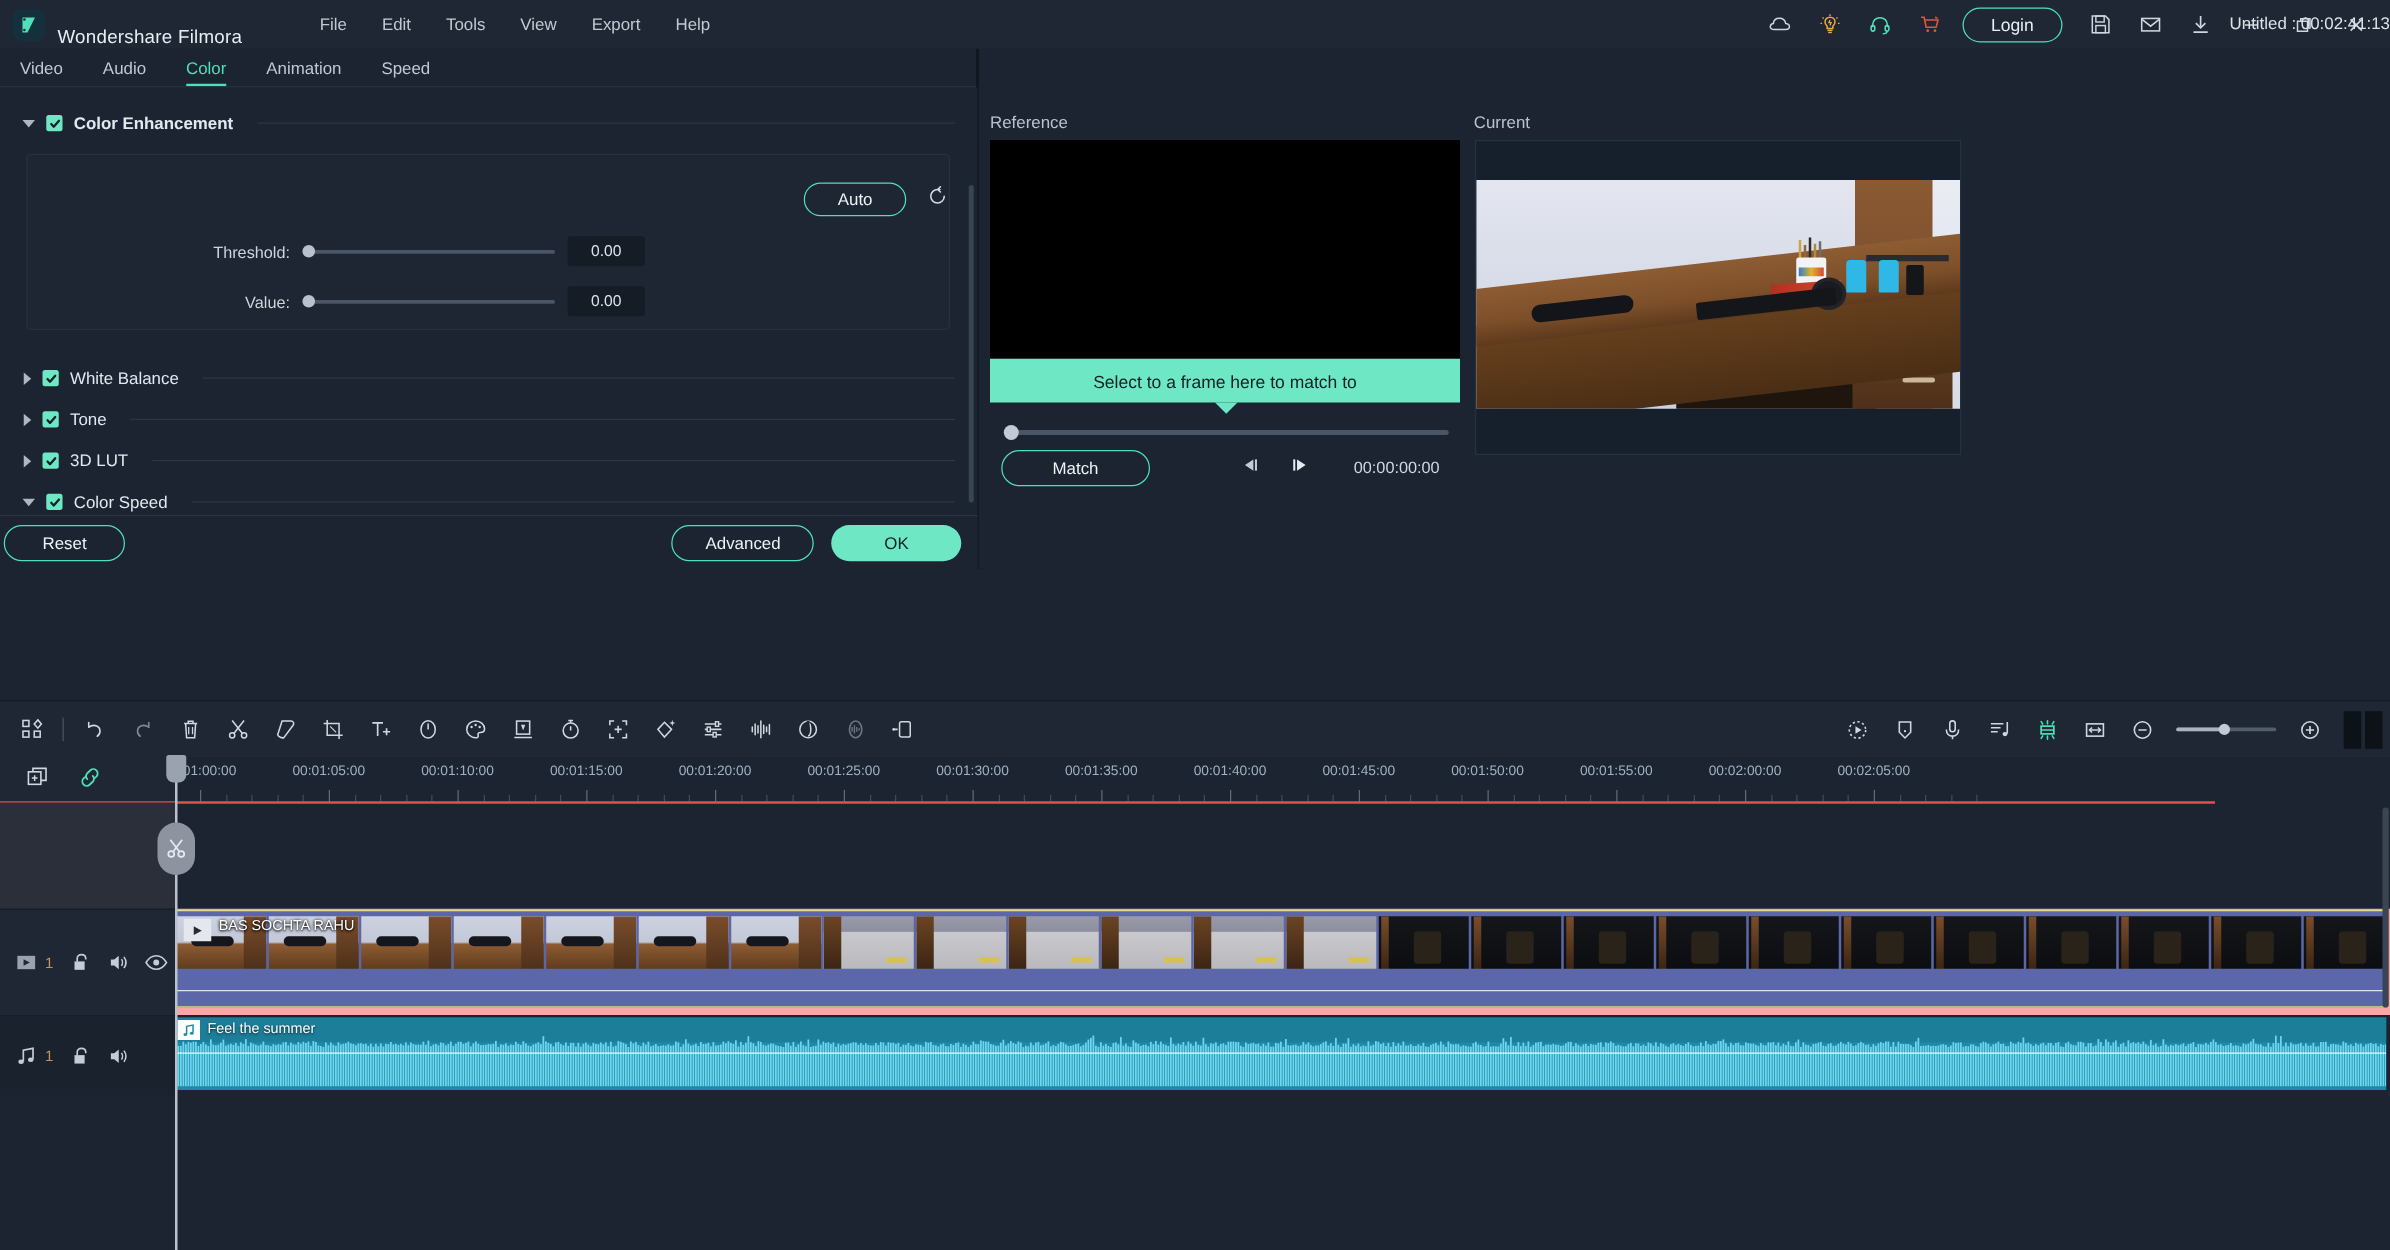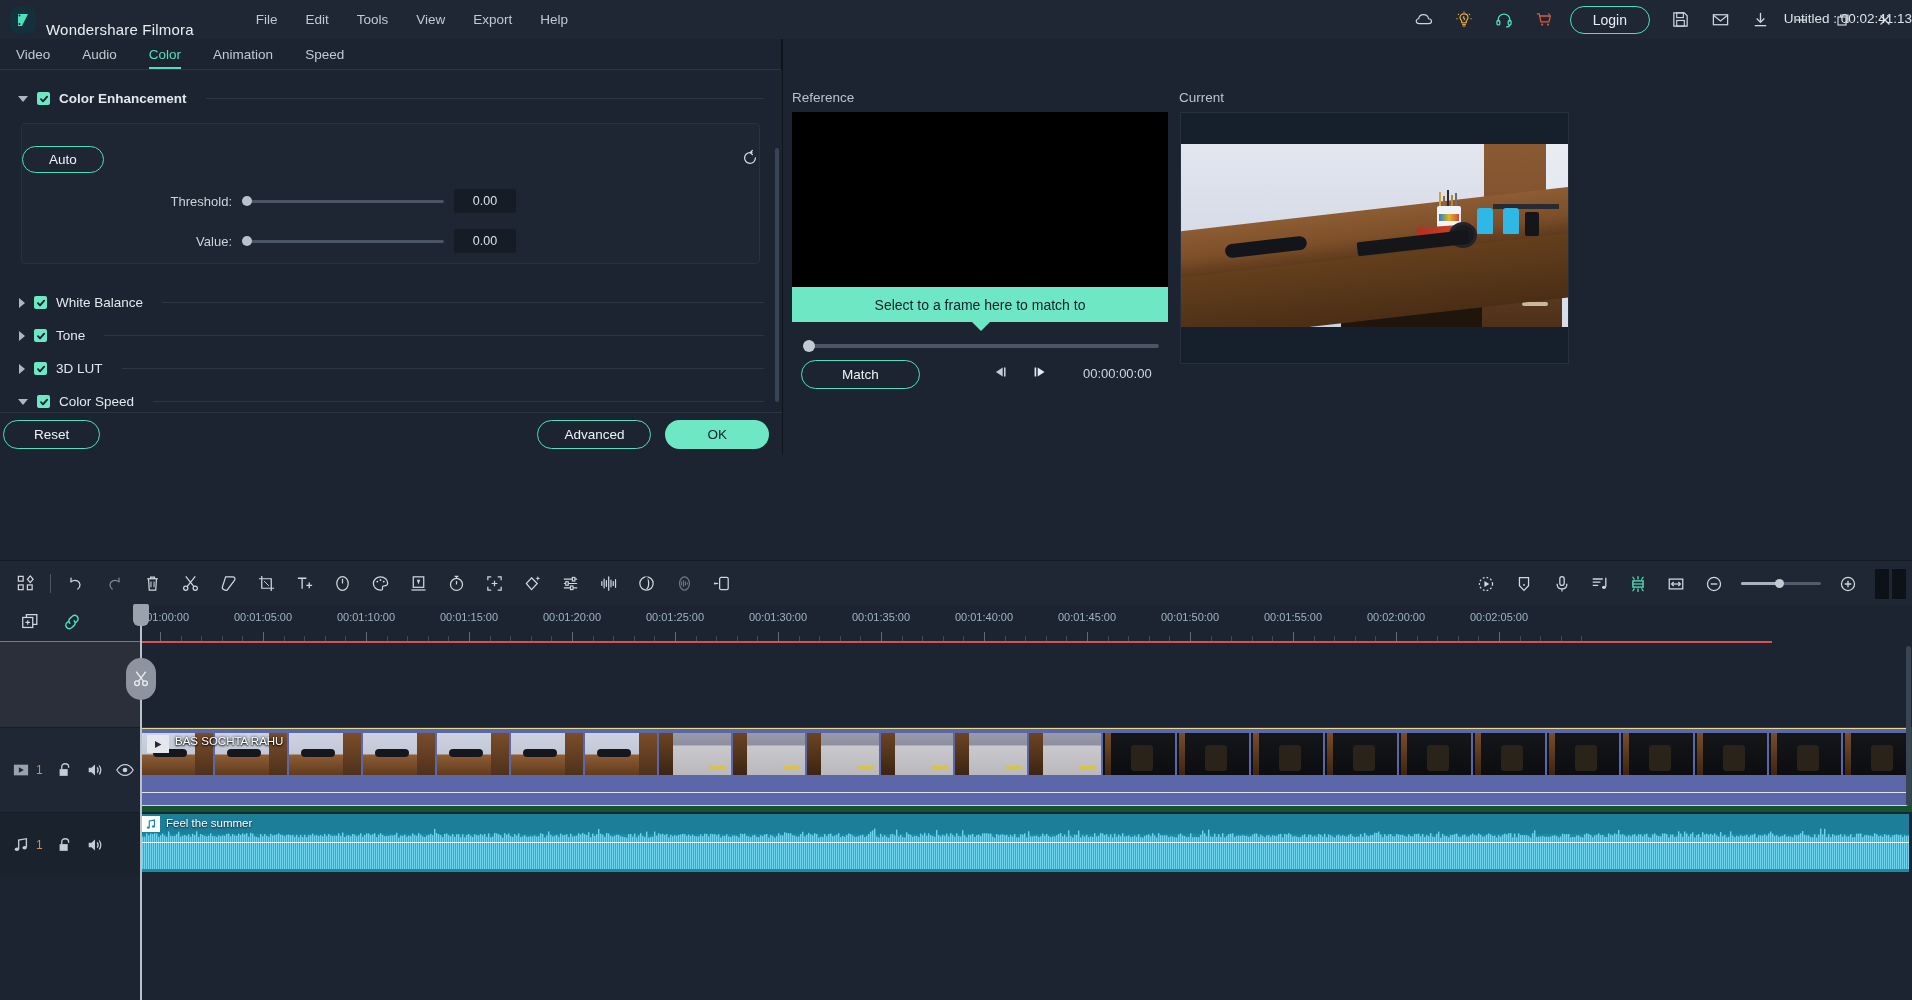--- a/index.html
+++ b/index.html
@@ -89,21 +89,21 @@
   }
   .chk svg { display:block; }
   .sec-label { font-size: 13.5px; color: #e2e8ef; white-space: nowrap; }
   .sec-rule { flex: 1 1 auto; height: 1px; background: #2b3643; margin-left: 10px; }
 
   .ce-box {
     margin: 8px 22px 0 21px; height: 141px;
     background: #20293600; border: 1px solid #28323f; border-radius: 4px;
     background-color: #1d2632;
   }
-  .auto-row { display: flex; align-items: center; justify-content: space-between; gap: 16px; margin-top: 22px; }
+  .auto-row { display: flex; align-items: center; justify-content: flex-end; gap: 16px; margin-top: 22px; }
   .auto-btn {
     border: 1.6px solid #4fe0bb; border-radius: 15px;
     padding: 5px 26px; font-size: 13.5px; color: #eef3f8; cursor: default;
   }
   .reset-ico { cursor: default; }
   .slider-row { display: flex; align-items: center; margin-top: 16px; padding-left: 100px; }
   .sl-label { width: 120px; text-align: right; font-size: 13px; color: #cdd4dc; padding-right: 10px; }
   .sl-track {
     width: 202px; height: 3px; background: #4a5565; border-radius: 2px; position: relative;
   }
@@ -346,21 +346,21 @@
   .track2-head {
     position: absolute; left: 0; top: 170px; width: 140px; height: 64px;
     background: #1a222d; display:flex; align-items:center;
     border-top: 1px solid #161d26;
   }
   .th-ico { width:30px; height:30px; display:flex; align-items:center; justify-content:center; cursor:default; }
   .th-num { font-size:12px; color:#c98f5e; width: 14px; }
 
   .track1-body {
     position: absolute; left: 140px; top: 85px; width: 1772px; height: 85px;
-    background: #14532d;
+    background: #fca5a5;
   }
   .track2-body {
     position: absolute; left: 140px; top: 170px; width: 1772px; height: 64px;
     background: #1b2430;
   }
   .clip-video {
     position: absolute; left: 0px; top: 1px; width: 1769px; height: 78px;
     border: 1.5px solid #e6d98a; background: #5b67a8; overflow: hidden;
   }
   .thumbstrip {

